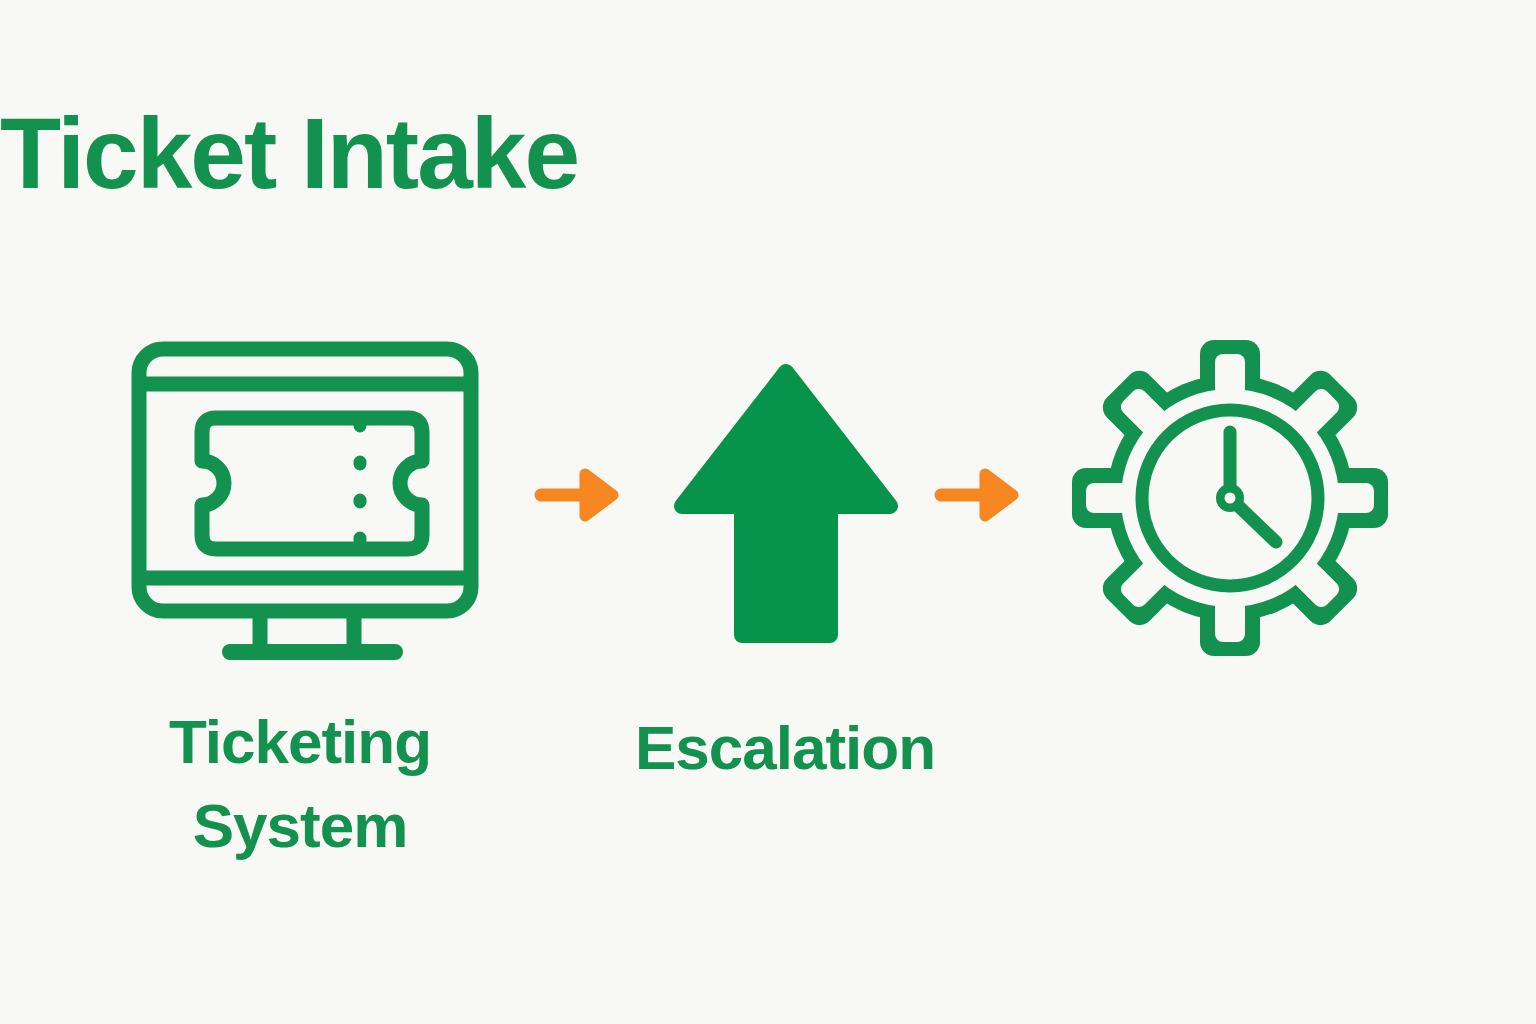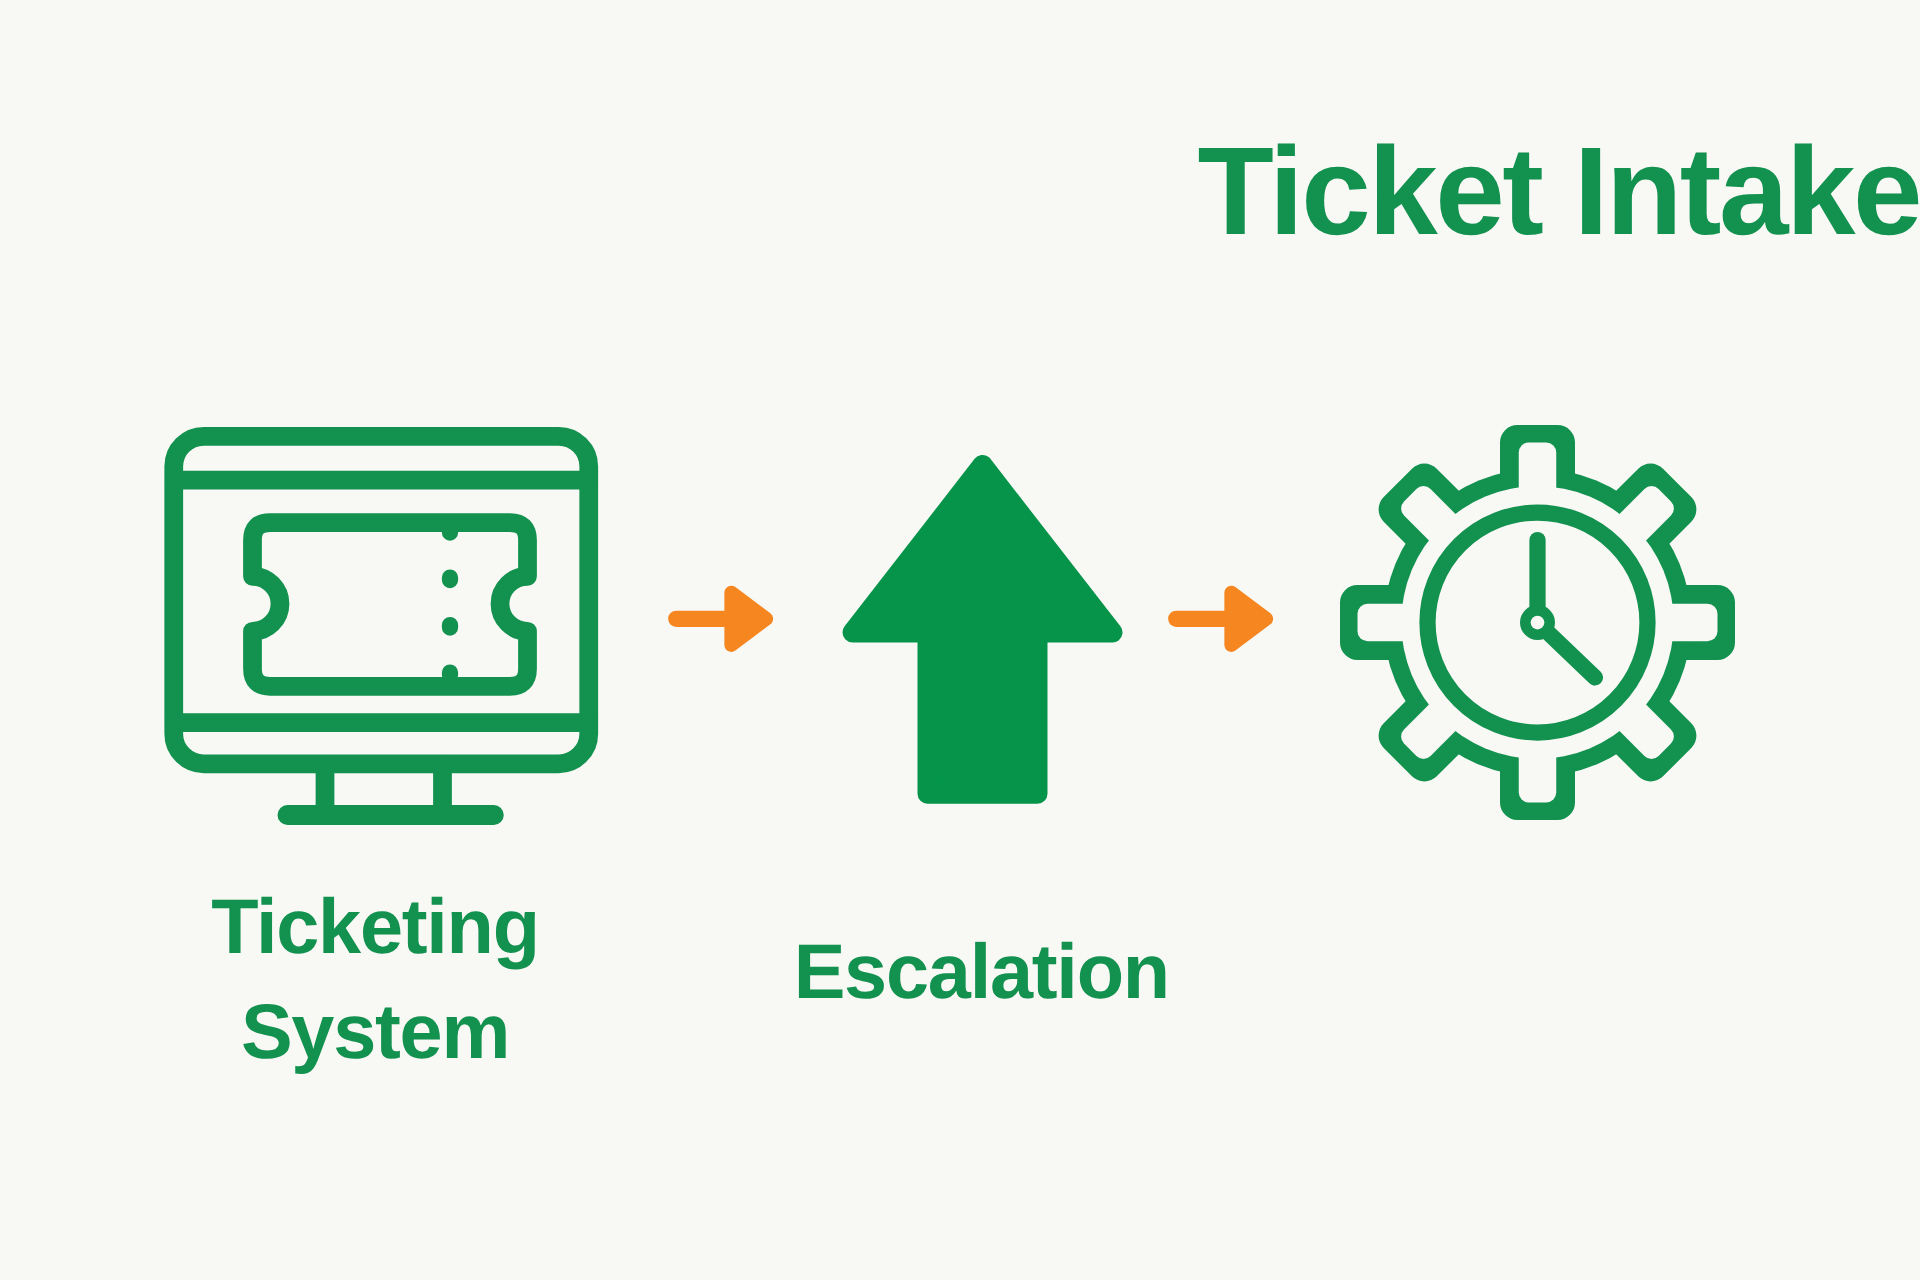--- a/index.html
+++ b/index.html
@@ -16,21 +16,21 @@
     height: 1024px;
     background: var(--background);
     overflow: hidden;
     font-family: "Liberation Sans", sans-serif;
   }
   .title {
     position: absolute;
     top: 96px;
     left: 0;
     width: 100%;
-    text-align: right;
+    text-align: left;
     font-size: 100px;
     font-weight: bold;
     letter-spacing: -2px;
     color: var(--green);
   }
   .icon-box { position: absolute; }
   .icon-box svg { display: block; width: 100%; height: 100%; }
   #icon-monitor { left: 130px; top: 340px; width: 350px; height: 330px; }
   #conn-arrow-1 { left: 533px; top: 460px; width: 90px;  height: 70px;  }
   #icon-up      { left: 666px; top: 356px; width: 240px; height: 295px; }
@@ -39,21 +39,21 @@
   .step-label {
     position: absolute;
     text-align: center;
     font-size: 62px;
     font-weight: bold;
     letter-spacing: -1px;
     line-height: 1.36;
     color: var(--green);
   }
   #label-ticketing  { left: 60px;   top: 700px; width: 480px; }
-  #label-escalation { left: 565px;  top: 736px; width: 440px; text-align: center; }
+  #label-escalation { left: 565px;  top: 706px; width: 440px; text-align: center; }
   #label-resolution { left: 990px;  top: 700px; width: 480px; }
   .stroke-icon {
     fill: none;
     stroke: var(--green);
     stroke-width: 15;
     stroke-linecap: round;
     stroke-linejoin: round;
   }
 </style>
 </head>

